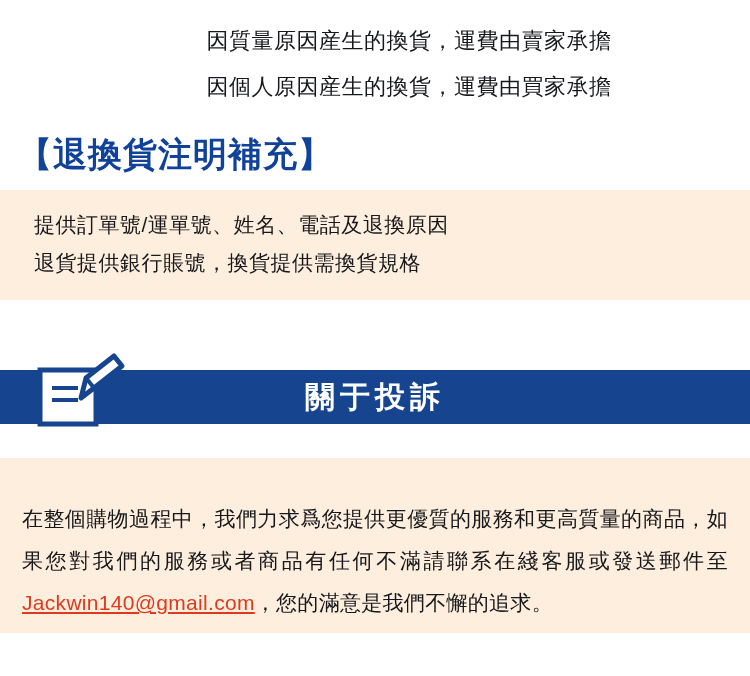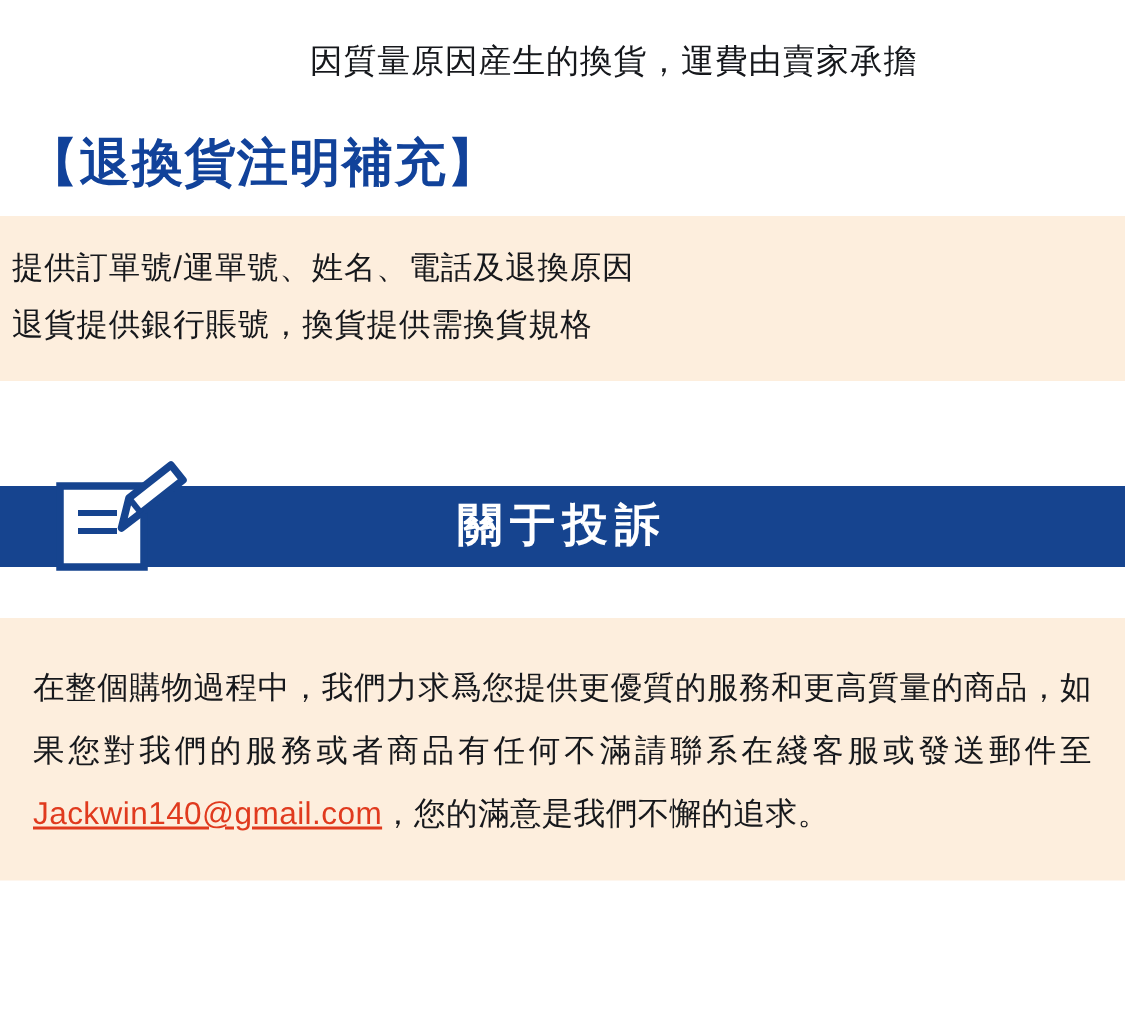--- a/index.html
+++ b/index.html
@@ -49,21 +49,21 @@
   
   .note-box {
     background: #fdeedd;
     padding: 16px 0 18px 0;
     margin: 0;
   }
   .note-line {
     font-size: 21px;
     line-height: 38px;
     color: #16181c;
-    padding-left: 8px;
+    padding-left: 34px;
     letter-spacing: 0.5px;
     white-space: nowrap;
   }
 
   
   .banner-wrap {
     position: relative;
     margin-top: 52px;
     height: 78px;
   }
@@ -94,21 +94,21 @@
     left: 34px;
     top: 0px;
     width: 92px;
     height: 78px;
   }
 
   
   .complaint-box {
     background: #fdeedd;
     margin-top: 28px;
-    padding: 26px 22px 30px 22px;
+    padding: 40px 22px 30px 22px;
     height: 175px;
     box-sizing: border-box;
   }
   .complaint-text {
     font-size: 21px;
     line-height: 42px;
     color: #16181c;
     letter-spacing: 0.3px;
     text-align: justify;
   }
@@ -118,20 +118,21 @@
     font-family: "Liberation Sans", sans-serif;
   }
 </style>
 </head>
 <body>
 
 <div class="page">
 
   <div class="policy-lines">
     <div class="policy-line">因質量原因産生的換貨，運費由賣家承擔</div>
+    <div class="policy-line">因個人原因産生的換貨，運費由買家承擔</div>
   </div>
 
   <div class="section-heading">【退換貨注明補充】</div>
 
   <div class="note-box">
     <div class="note-line">提供訂單號/運單號、姓名、電話及退換原因</div>
     <div class="note-line">退貨提供銀行賬號，換貨提供需換貨規格</div>
   </div>
 
   <div class="banner-wrap">

